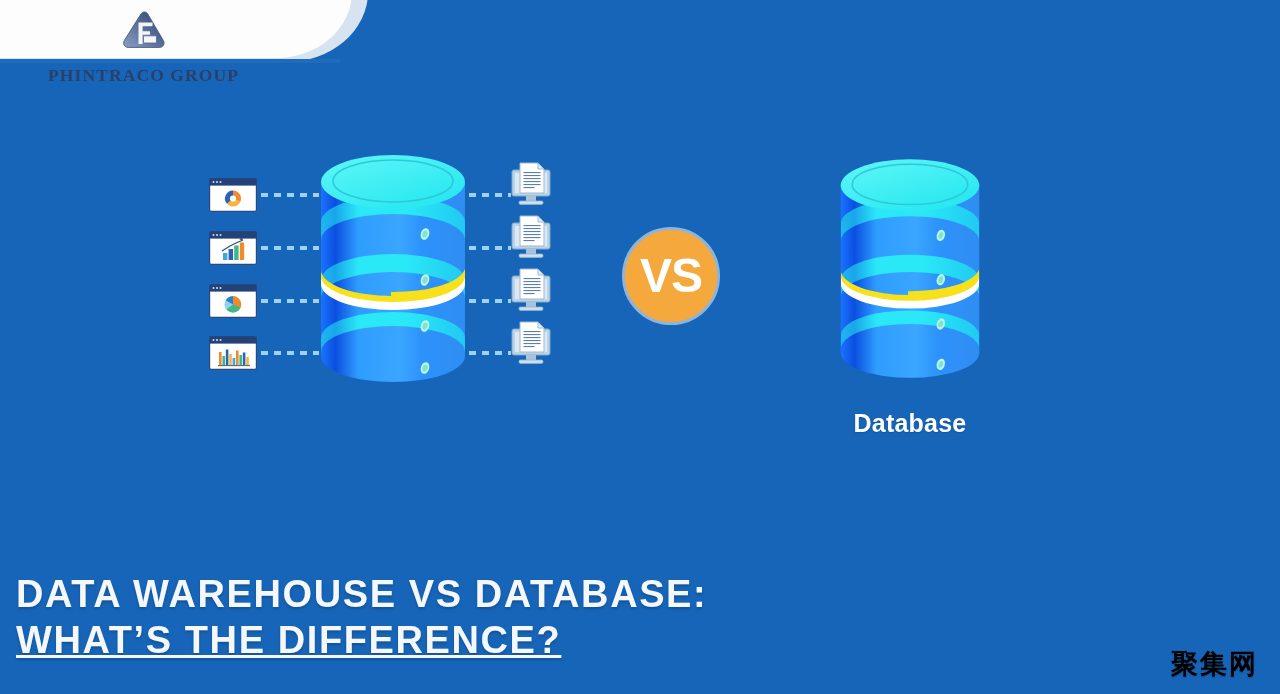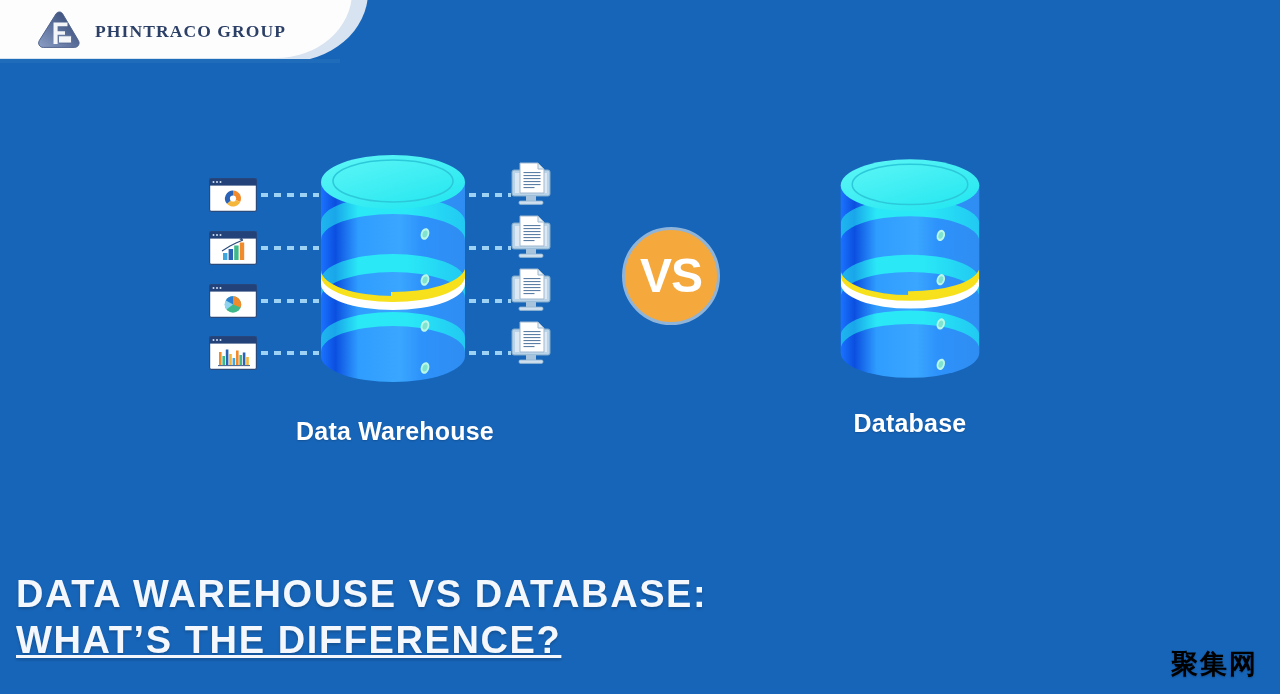--- a/index.html
+++ b/index.html
@@ -40,24 +40,25 @@
     border-bottom-right-radius: 76px 66px;
   }
   .header-rule {
     position: absolute;
     left: 0; top: 59px;
     width: 340px; height: 4px;
     background: #1f6cbb;
   }
   .brand {
     position: absolute;
-    left: 36px; top: 10px;
+    left: 48px; top: 10px;
     display: flex;
     align-items: center;
     gap: 13px;
+    flex-direction: column;
   }
   .brand-mark { width: 46px; height: 42px; display: block; }
   .brand-text {
     font-family: "Liberation Serif", serif;
     font-size: 17.5px;
     font-weight: bold;
     letter-spacing: 1.1px;
     color: #2c3f66;
     white-space: nowrap;
   }
@@ -368,21 +369,20 @@
         <rect x="18.5" y="12" width="17" height="1.1"></rect>
         <rect x="18.5" y="15" width="17" height="1.1"></rect>
         <rect x="18.5" y="18" width="17" height="1.1"></rect>
         <rect x="18.5" y="21" width="17" height="1.1"></rect>
         <rect x="18.5" y="24" width="17" height="1.1"></rect>
         <rect x="18.5" y="27" width="11" height="1.1"></rect>
       </g>
     </svg>
   </div>
 
-  <div class="db-label" style="left:260px; top:417px; width:270px;">Data Warehouse</div>
 
   <div class="vs-badge" style="left:622px; top:227px;">
     <span>VS</span>
   </div>
 
   <div class="db-unit" style="left:833px; top:150px;">
     <svg width="154" height="242" viewBox="0 0 160 242">
       <defs>
         <clipPath id="cylClipR">
           <path d="M8,32 L8,206 A72,26 0 0,0 152,206 L152,32 Z"></path>

